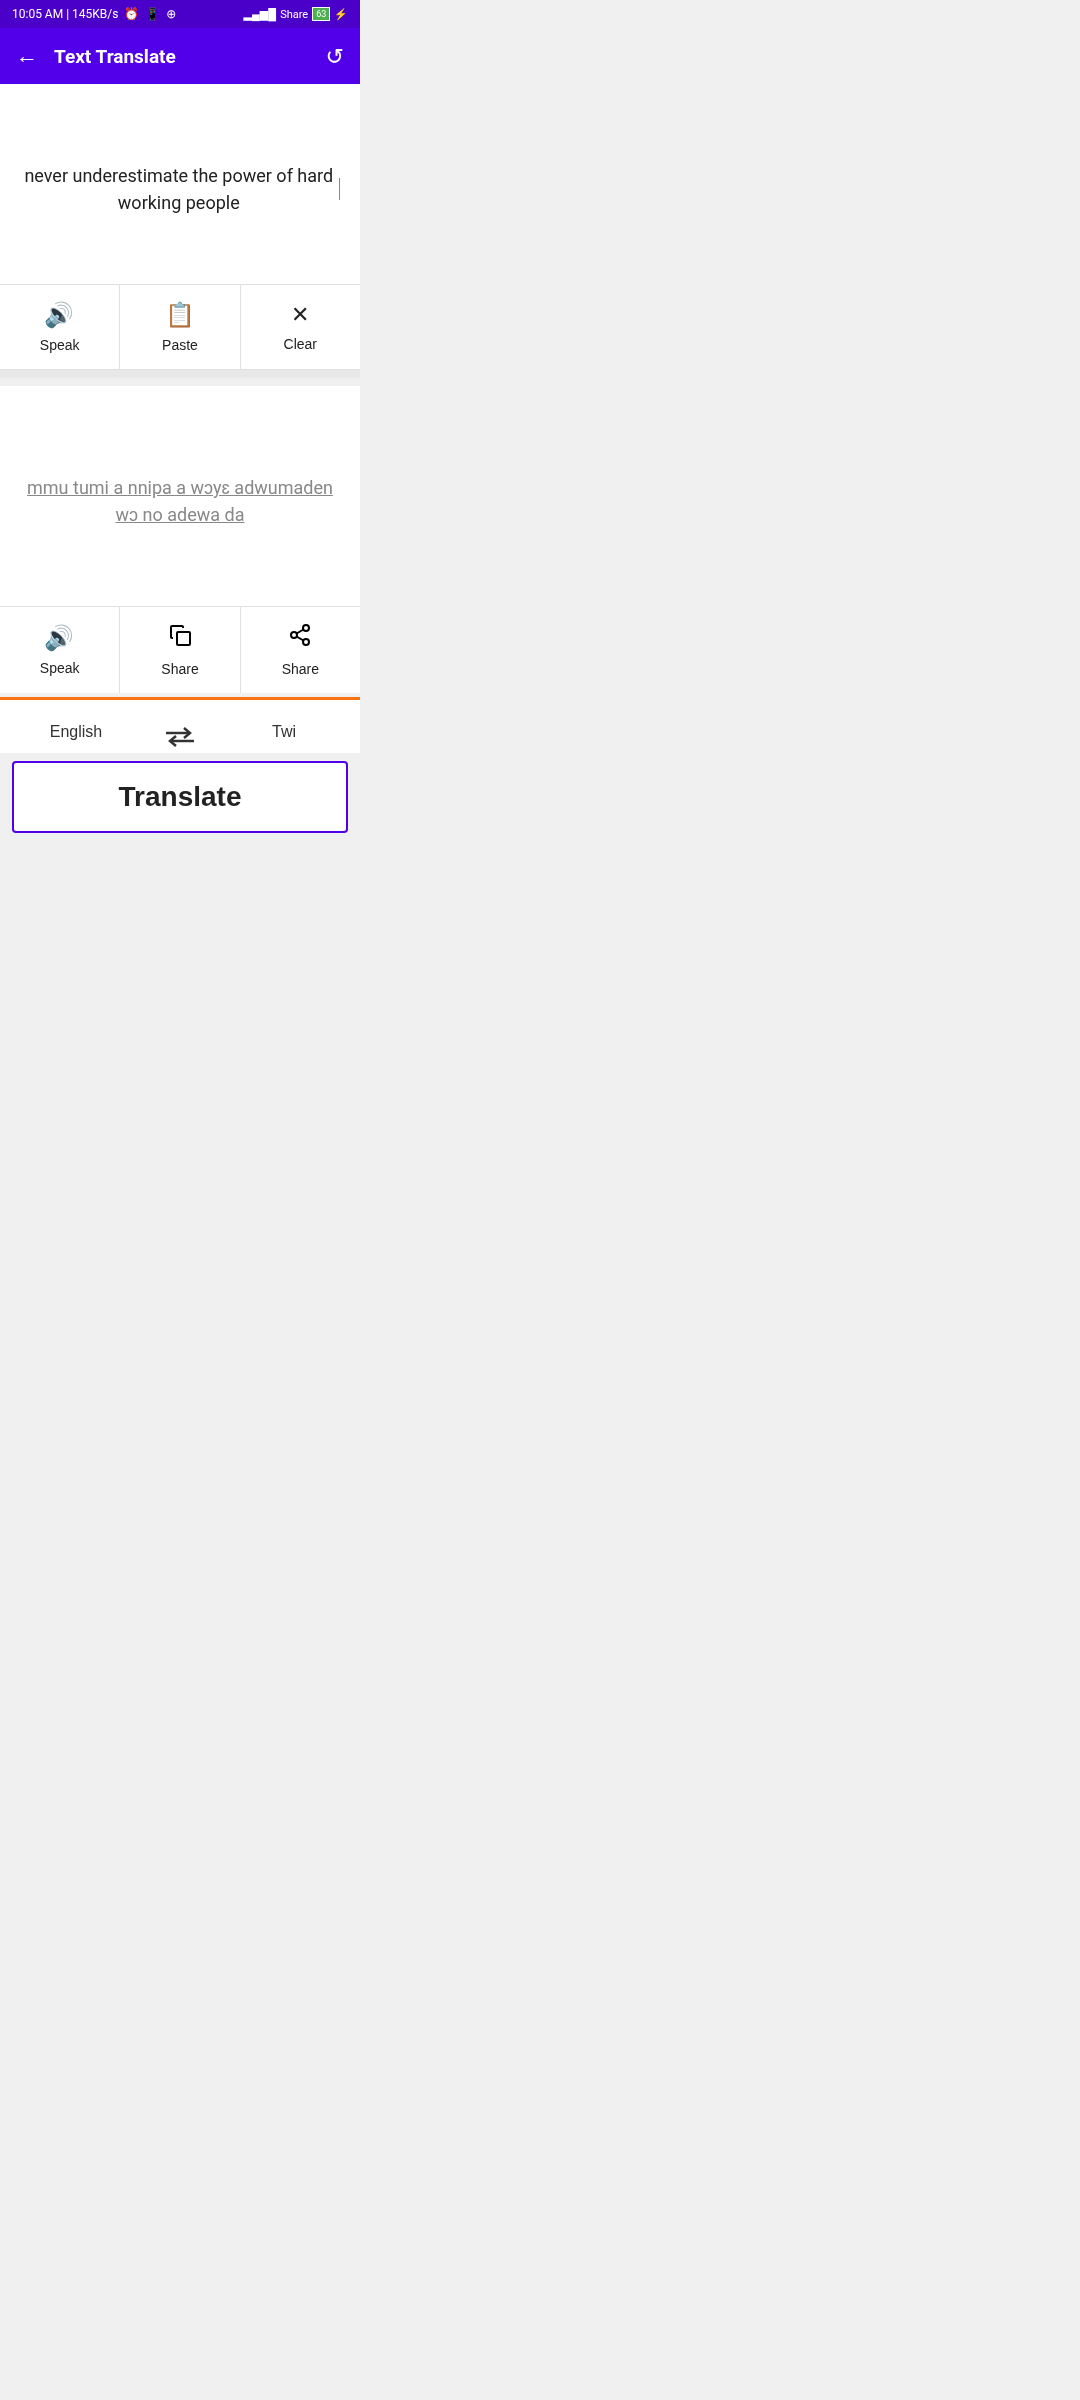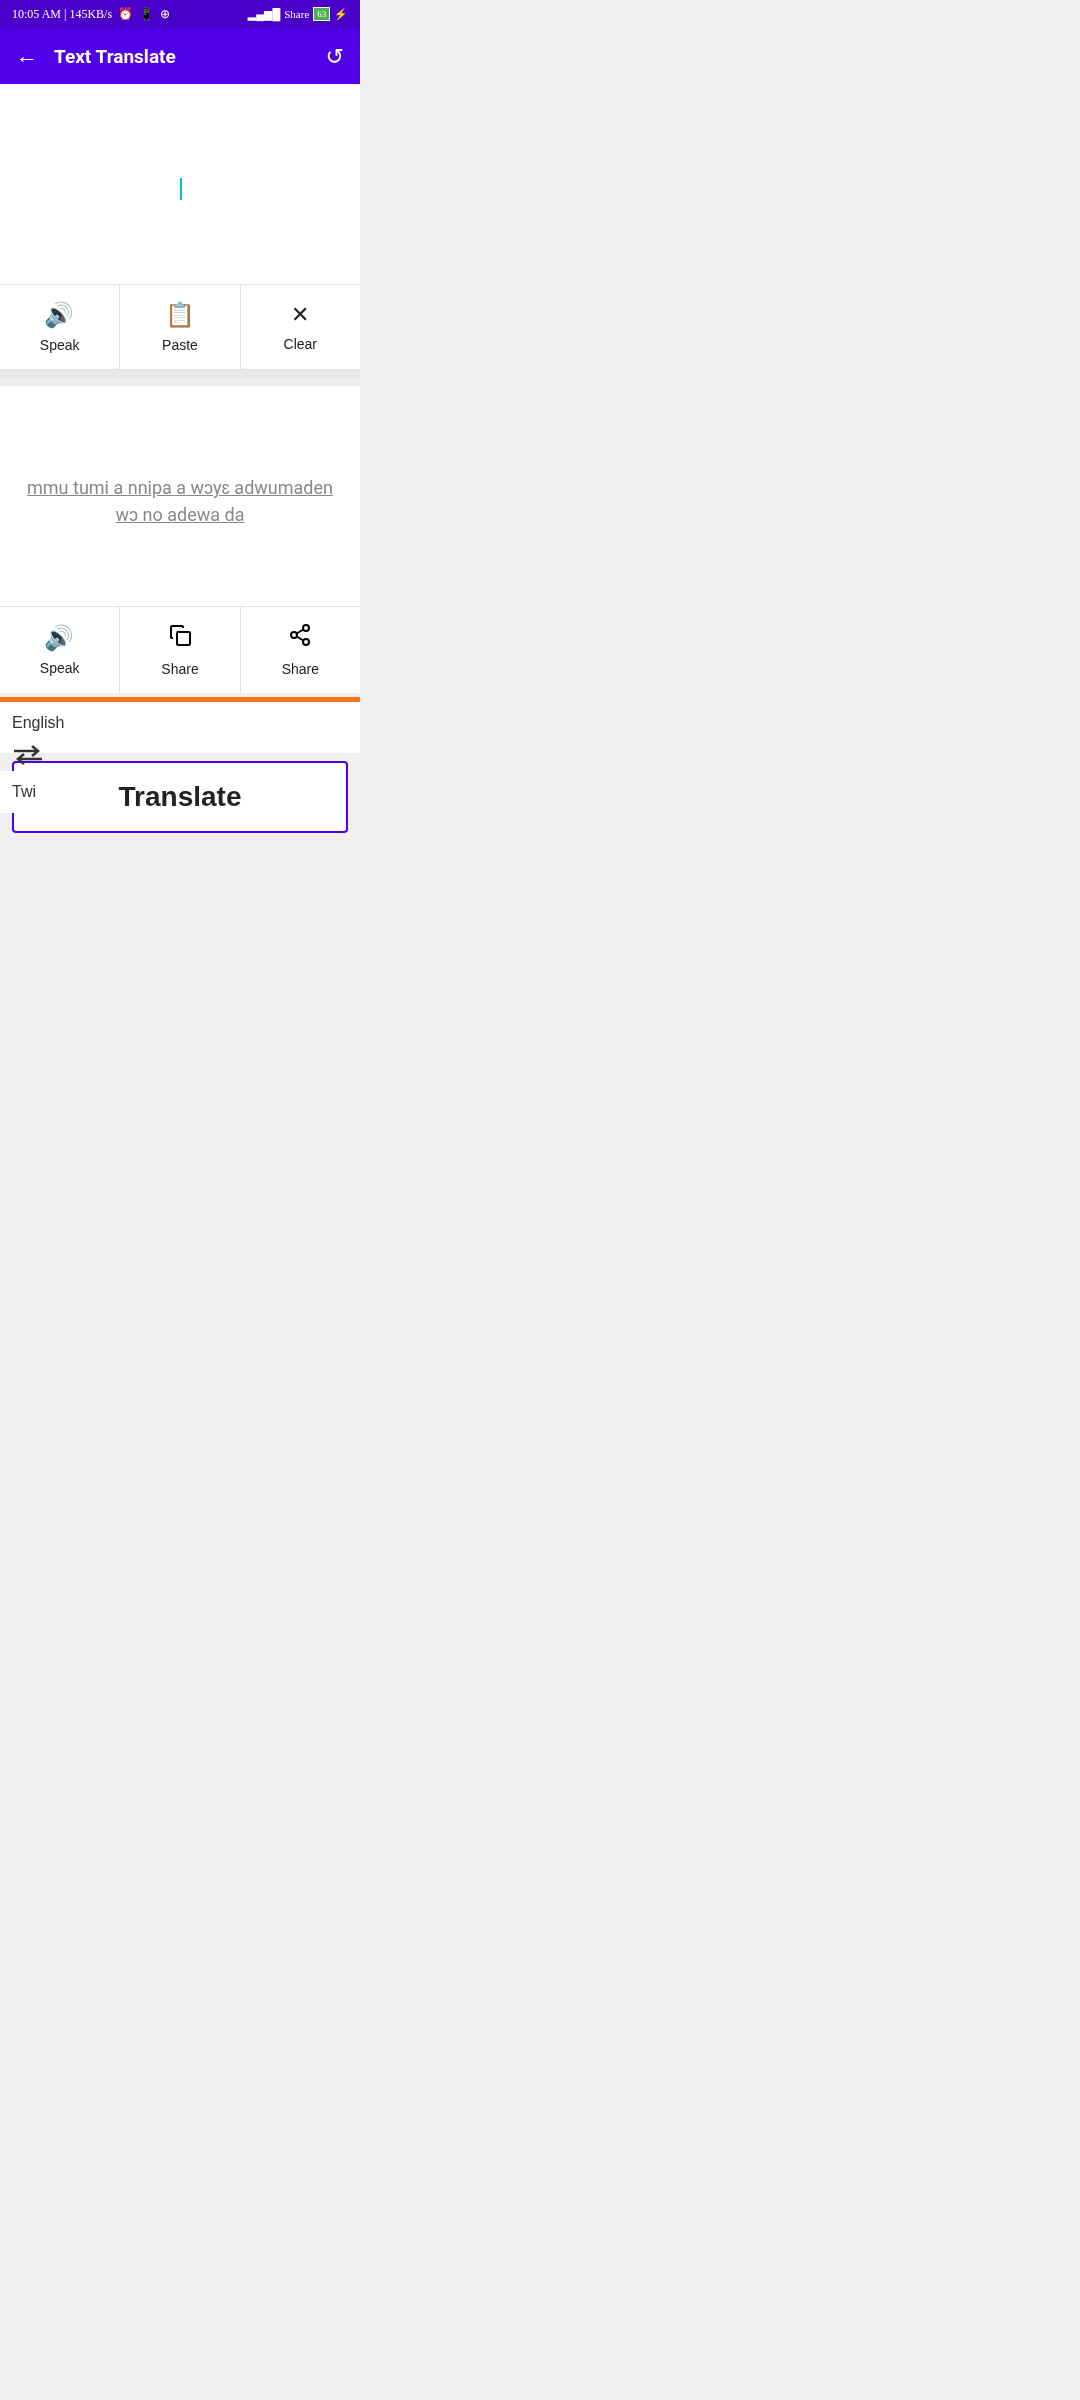--- a/index.html
+++ b/index.html
@@ -16,21 +16,20 @@
     
     .status-bar {
       background: #4a00c8;
       color: white;
       font-size: 12px;
       padding: 6px 12px;
       display: flex;
       justify-content: space-between;
       align-items: center;
       height: 28px;
-      font-family: Liberation Serif, serif;
     }
     .status-left {
       display: flex;
       align-items: center;
       gap: 6px;
     }
     .status-right {
       display: flex;
       align-items: center;
       gap: 4px;
@@ -140,26 +139,25 @@
       line-height: 1.5;
       display: flex;
       align-items: center;
       justify-content: center;
       text-decoration: underline;
     }
 
     
     .lang-bar {
       background: white;
-      border-top: 5px solid #f97316;
-      display: flex;
-      align-items: flex-start;
+      border-top: 3px solid #f97316;
+      display: flex;
+      align-items: flex-end;
       height: 56px;
       margin-top: 4px;
-      flex-direction: column;
     }
     .lang-btn {
       flex: 1;
       text-align: center;
       font-size: 16px;
       color: #333;
       padding: 12px;
       cursor: pointer;
       background: white;
       border: none;
@@ -215,20 +213,21 @@
 </div>
 
 <div class="app-bar">
   <span class="app-bar-back">←</span>
   <span class="app-bar-title">Text Translate</span>
   <span class="app-bar-history">↺</span>
 </div>
 
 <div class="input-section">
   <div class="input-text-area">
+    <span>never underestimate the power of hard working people</span>
       <span class="cursor"></span>
   </div>
   <div class="btn-row">
     <button class="action-btn">
       <span class="btn-icon">🔊</span>
       <span>Speak</span>
     </button>
     <button class="action-btn">
       <span class="btn-icon">📋</span>
       <span>Paste</span>

